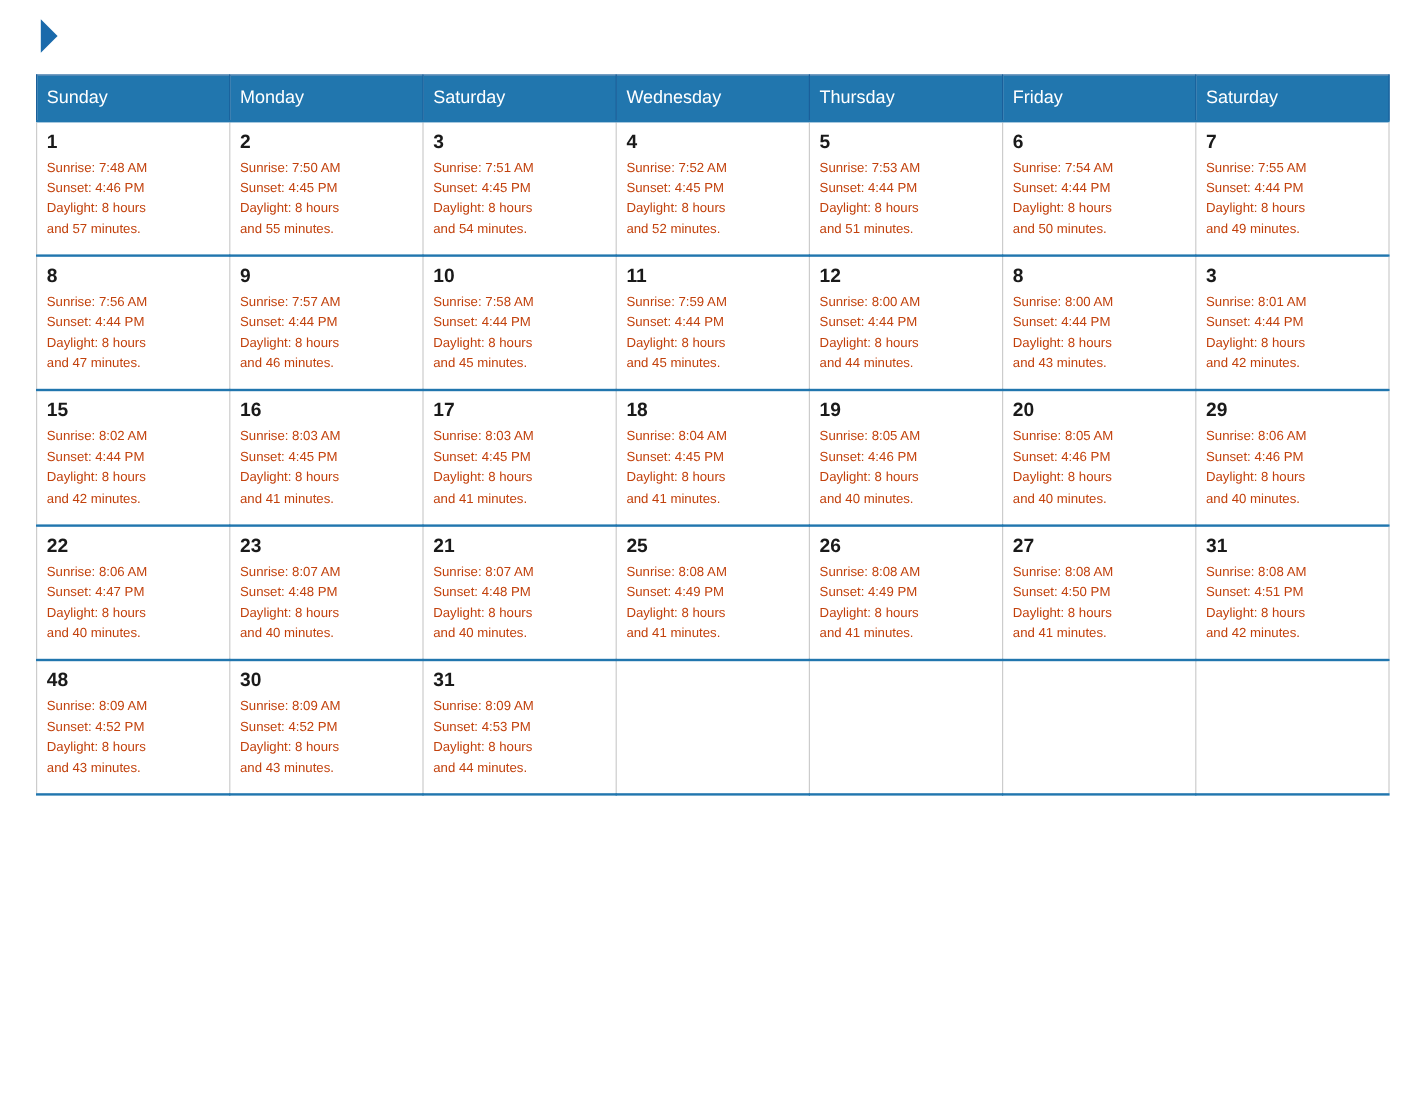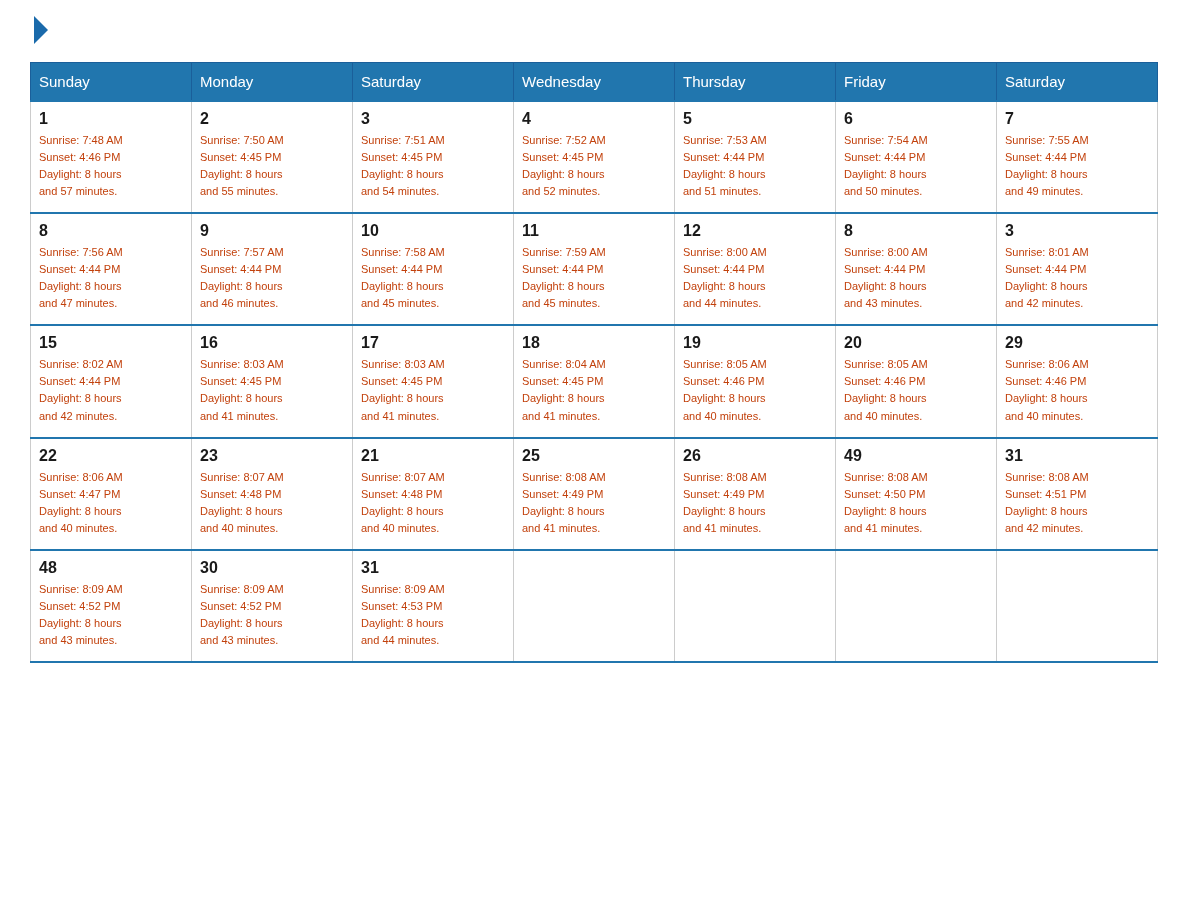--- a/index.html
+++ b/index.html
@@ -233,21 +233,21 @@
         </td>
         <td>
           <div class="day-number">25</div>
           <div class="day-info">Sunrise: 8:08 AM<br>Sunset: 4:49 PM<br>Daylight: 8 hours<br>and 41 minutes.</div>
         </td>
         <td>
           <div class="day-number">26</div>
           <div class="day-info">Sunrise: 8:08 AM<br>Sunset: 4:49 PM<br>Daylight: 8 hours<br>and 41 minutes.</div>
         </td>
         <td>
-          <div class="day-number">49</div>
+          <div class="day-number">27</div>
           <div class="day-info">Sunrise: 8:08 AM<br>Sunset: 4:50 PM<br>Daylight: 8 hours<br>and 41 minutes.</div>
         </td>
         <td>
           <div class="day-number">31</div>
           <div class="day-info">Sunrise: 8:08 AM<br>Sunset: 4:51 PM<br>Daylight: 8 hours<br>and 42 minutes.</div>
         </td>
       </tr>
       <tr>
         <td>
           <div class="day-number">48</div>

